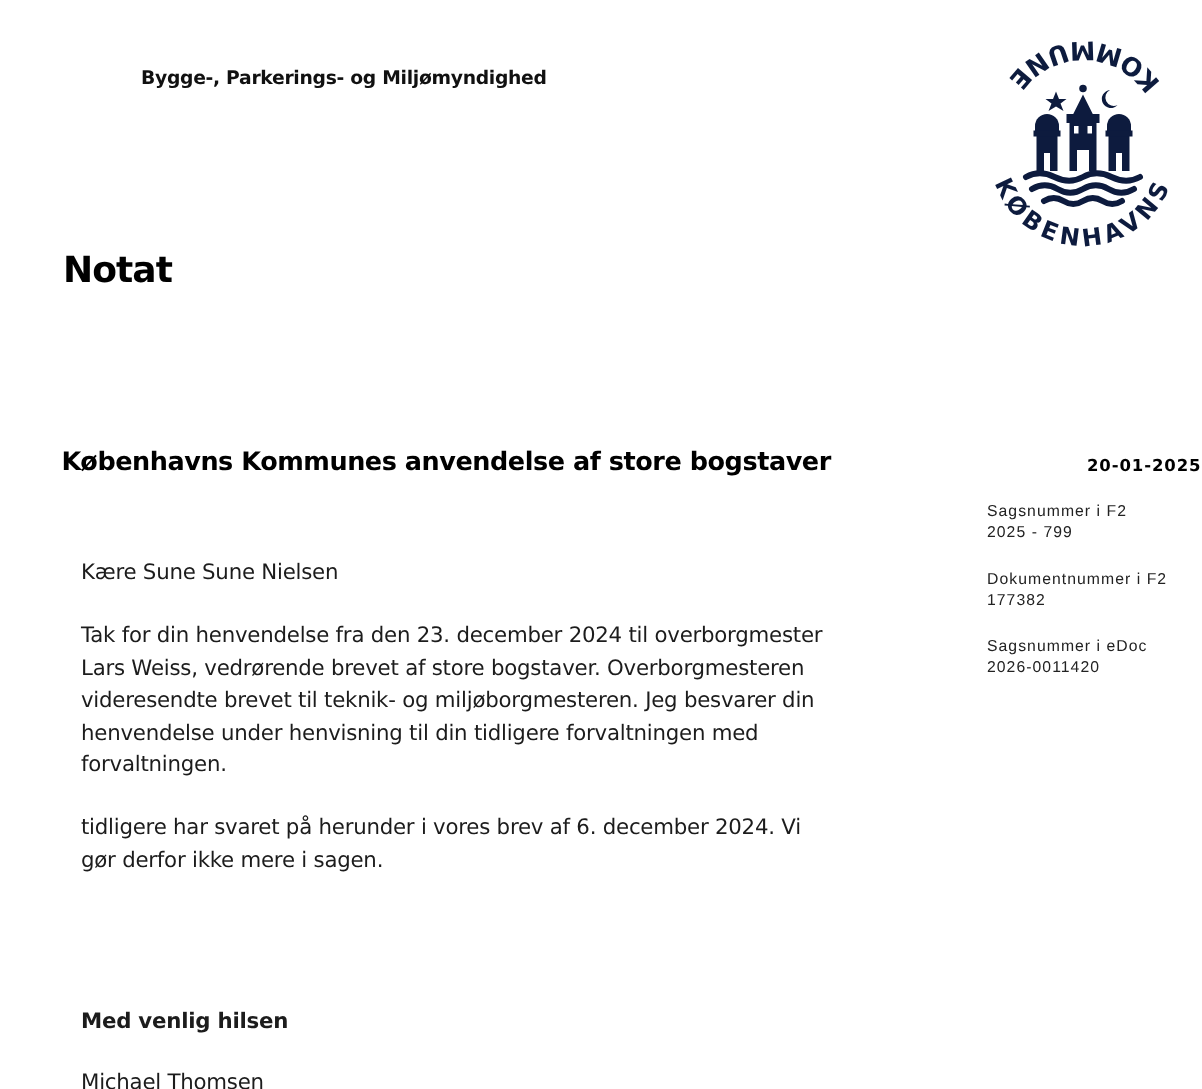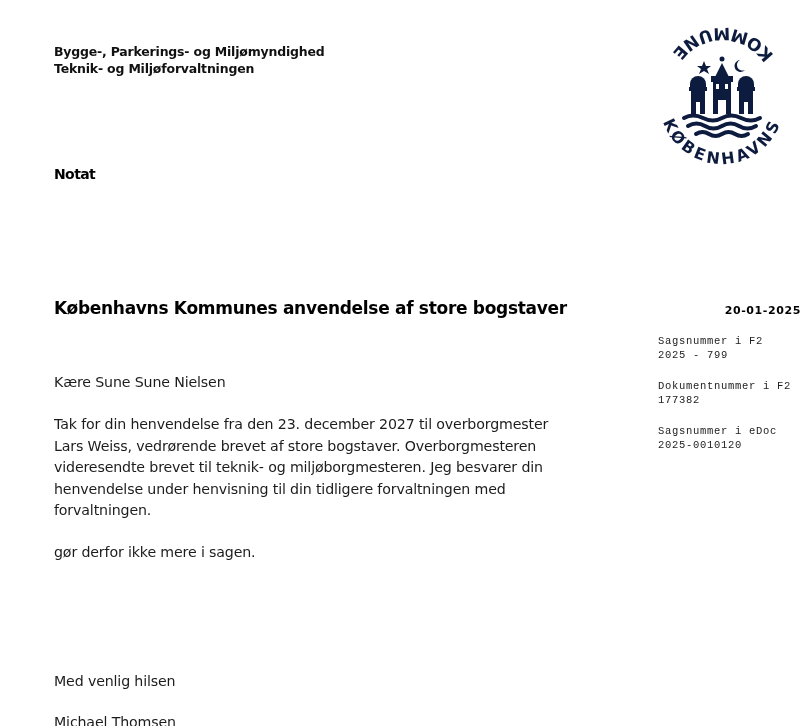--- a/index.html
+++ b/index.html
@@ -7,60 +7,59 @@
     width: 801px; height: 726px; overflow: hidden; position: relative;
     font-family: "Liberation Sans", "DejaVu Sans", sans-serif;
     color: #1a1a1a;
   }
   .dept {
     position: absolute; left: 54px; top: 43px;
     font-family: "DejaVu Sans", sans-serif; font-weight: bold;
     font-size: 12.5px; line-height: 17px; color: #111;
     letter-spacing: -0.2px;
   }
-  .dept div { white-space: nowrap; }
+  .dept div { white-space: nowrap; margin-left: 40px; }
   .doctype {
-    position: absolute; left: 54px; top: 166px;
+    position: absolute; left: 42px; top: 166px;
     font-family: "DejaVu Sans", sans-serif; font-weight: bold;
-    font-size: 14px; color: #000; letter-spacing: -0.6px;
+    font-size: 24px; color: #000; letter-spacing: -0.6px;
   }
   .logo { position: absolute; left: 652px; top: 24px; width: 140px; height: 145px; }
   .subject {
-    position: absolute; left: 54px; top: 298px;
+    position: absolute; left: 41px; top: 298px;
     font-family: "DejaVu Sans", sans-serif; font-weight: bold;
     font-size: 17px; color: #000; letter-spacing: -0.3px; white-space: nowrap;
   }
   .meta {
     position: absolute; left: 658px; top: 304px; width: 143px;
     font-family: "DejaVu Sans Mono", monospace; font-size: 11px; color: #222;
     line-height: 14px;
   }
   .meta .date { font-weight: bold; font-family: "DejaVu Sans", sans-serif; font-size: 11px; letter-spacing: 0.6px; color:#000; margin-bottom: 16px; text-align: right; }
   .meta .block { margin-bottom: 17px; }
   .meta .lbl, .meta .val {
-    font-family: Liberation Mono, monospace; letter-spacing: 0.7px; font-size: 10.5px; white-space: nowrap;
+    font-family: Liberation Sans, sans-serif; letter-spacing: 0.7px; font-size: 10.5px; white-space: nowrap;
   }
   .body-text {
     position: absolute; left: 54px; width: 520px;
     font-family: "DejaVu Sans", sans-serif; font-size: 14.2px;
     line-height: 21.5px; color: #1c1c1c; letter-spacing: -0.15px;
   }
   .salutation { top: 372px; }
   .p1 { top: 414px; }
   .p2 { top: 542px; }
-  .closing { top: 671px; }
+  .closing { top: 671px; font-weight: bold; }
   .signer { top: 712px; }
   .line { white-space: nowrap; }
 </style>
 </head>
 <body>
 
 <div class="dept">
   <div>Bygge-, Parkerings- og Miljømyndighed</div>
-  <div>Teknik- og Miljøforvaltningen</div>
 </div>
 
 <div class="logo">
   <svg width="140" height="145" viewBox="0 0 140 145">
     <defs>
       <path id="arcTop" d="M 22 72 A 48 48 0 0 1 118 72"></path>
       <path id="arcBottom" d="M 8 78 A 62 62 0 0 0 132 78"></path>
     </defs>
     <g fill="#0d1b3e">
 
@@ -112,32 +111,33 @@
   <div class="block">
     <div class="lbl">Sagsnummer i F2</div>
     <div class="val">2025 - 799</div>
   </div>
   <div class="block">
     <div class="lbl">Dokumentnummer i F2</div>
     <div class="val">177382</div>
   </div>
   <div class="block">
     <div class="lbl">Sagsnummer i eDoc</div>
-    <div class="val">2025-0010120</div>
+    <div class="val">2026-0011420</div>
   </div>
 </div>
 
 <div class="body-text salutation">Kære Sune Sune Nielsen</div>
 
 <div class="body-text p1">
-  <div class="line">Tak for din henvendelse fra den 23. december 2027 til overborgmester</div>
+  <div class="line">Tak for din henvendelse fra den 23. december 2024 til overborgmester</div>
   <div class="line">Lars Weiss, vedrørende brevet af store bogstaver. Overborgmesteren</div>
   <div class="line">videresendte brevet til teknik- og miljøborgmesteren. Jeg besvarer din</div>
   <div class="line">henvendelse under henvisning til din tidligere forvaltningen med</div>
   <div class="line">forvaltningen.</div>
 </div>
 
 <div class="body-text p2">
+  <div class="line">tidligere har svaret på herunder i vores brev af 6. december 2024. Vi</div>
   <div class="line">gør derfor ikke mere i sagen.</div>
 </div>
 
 <div class="body-text closing">Med venlig hilsen</div>
 <div class="body-text signer">Michael Thomsen</div>
 
 </body></html>

